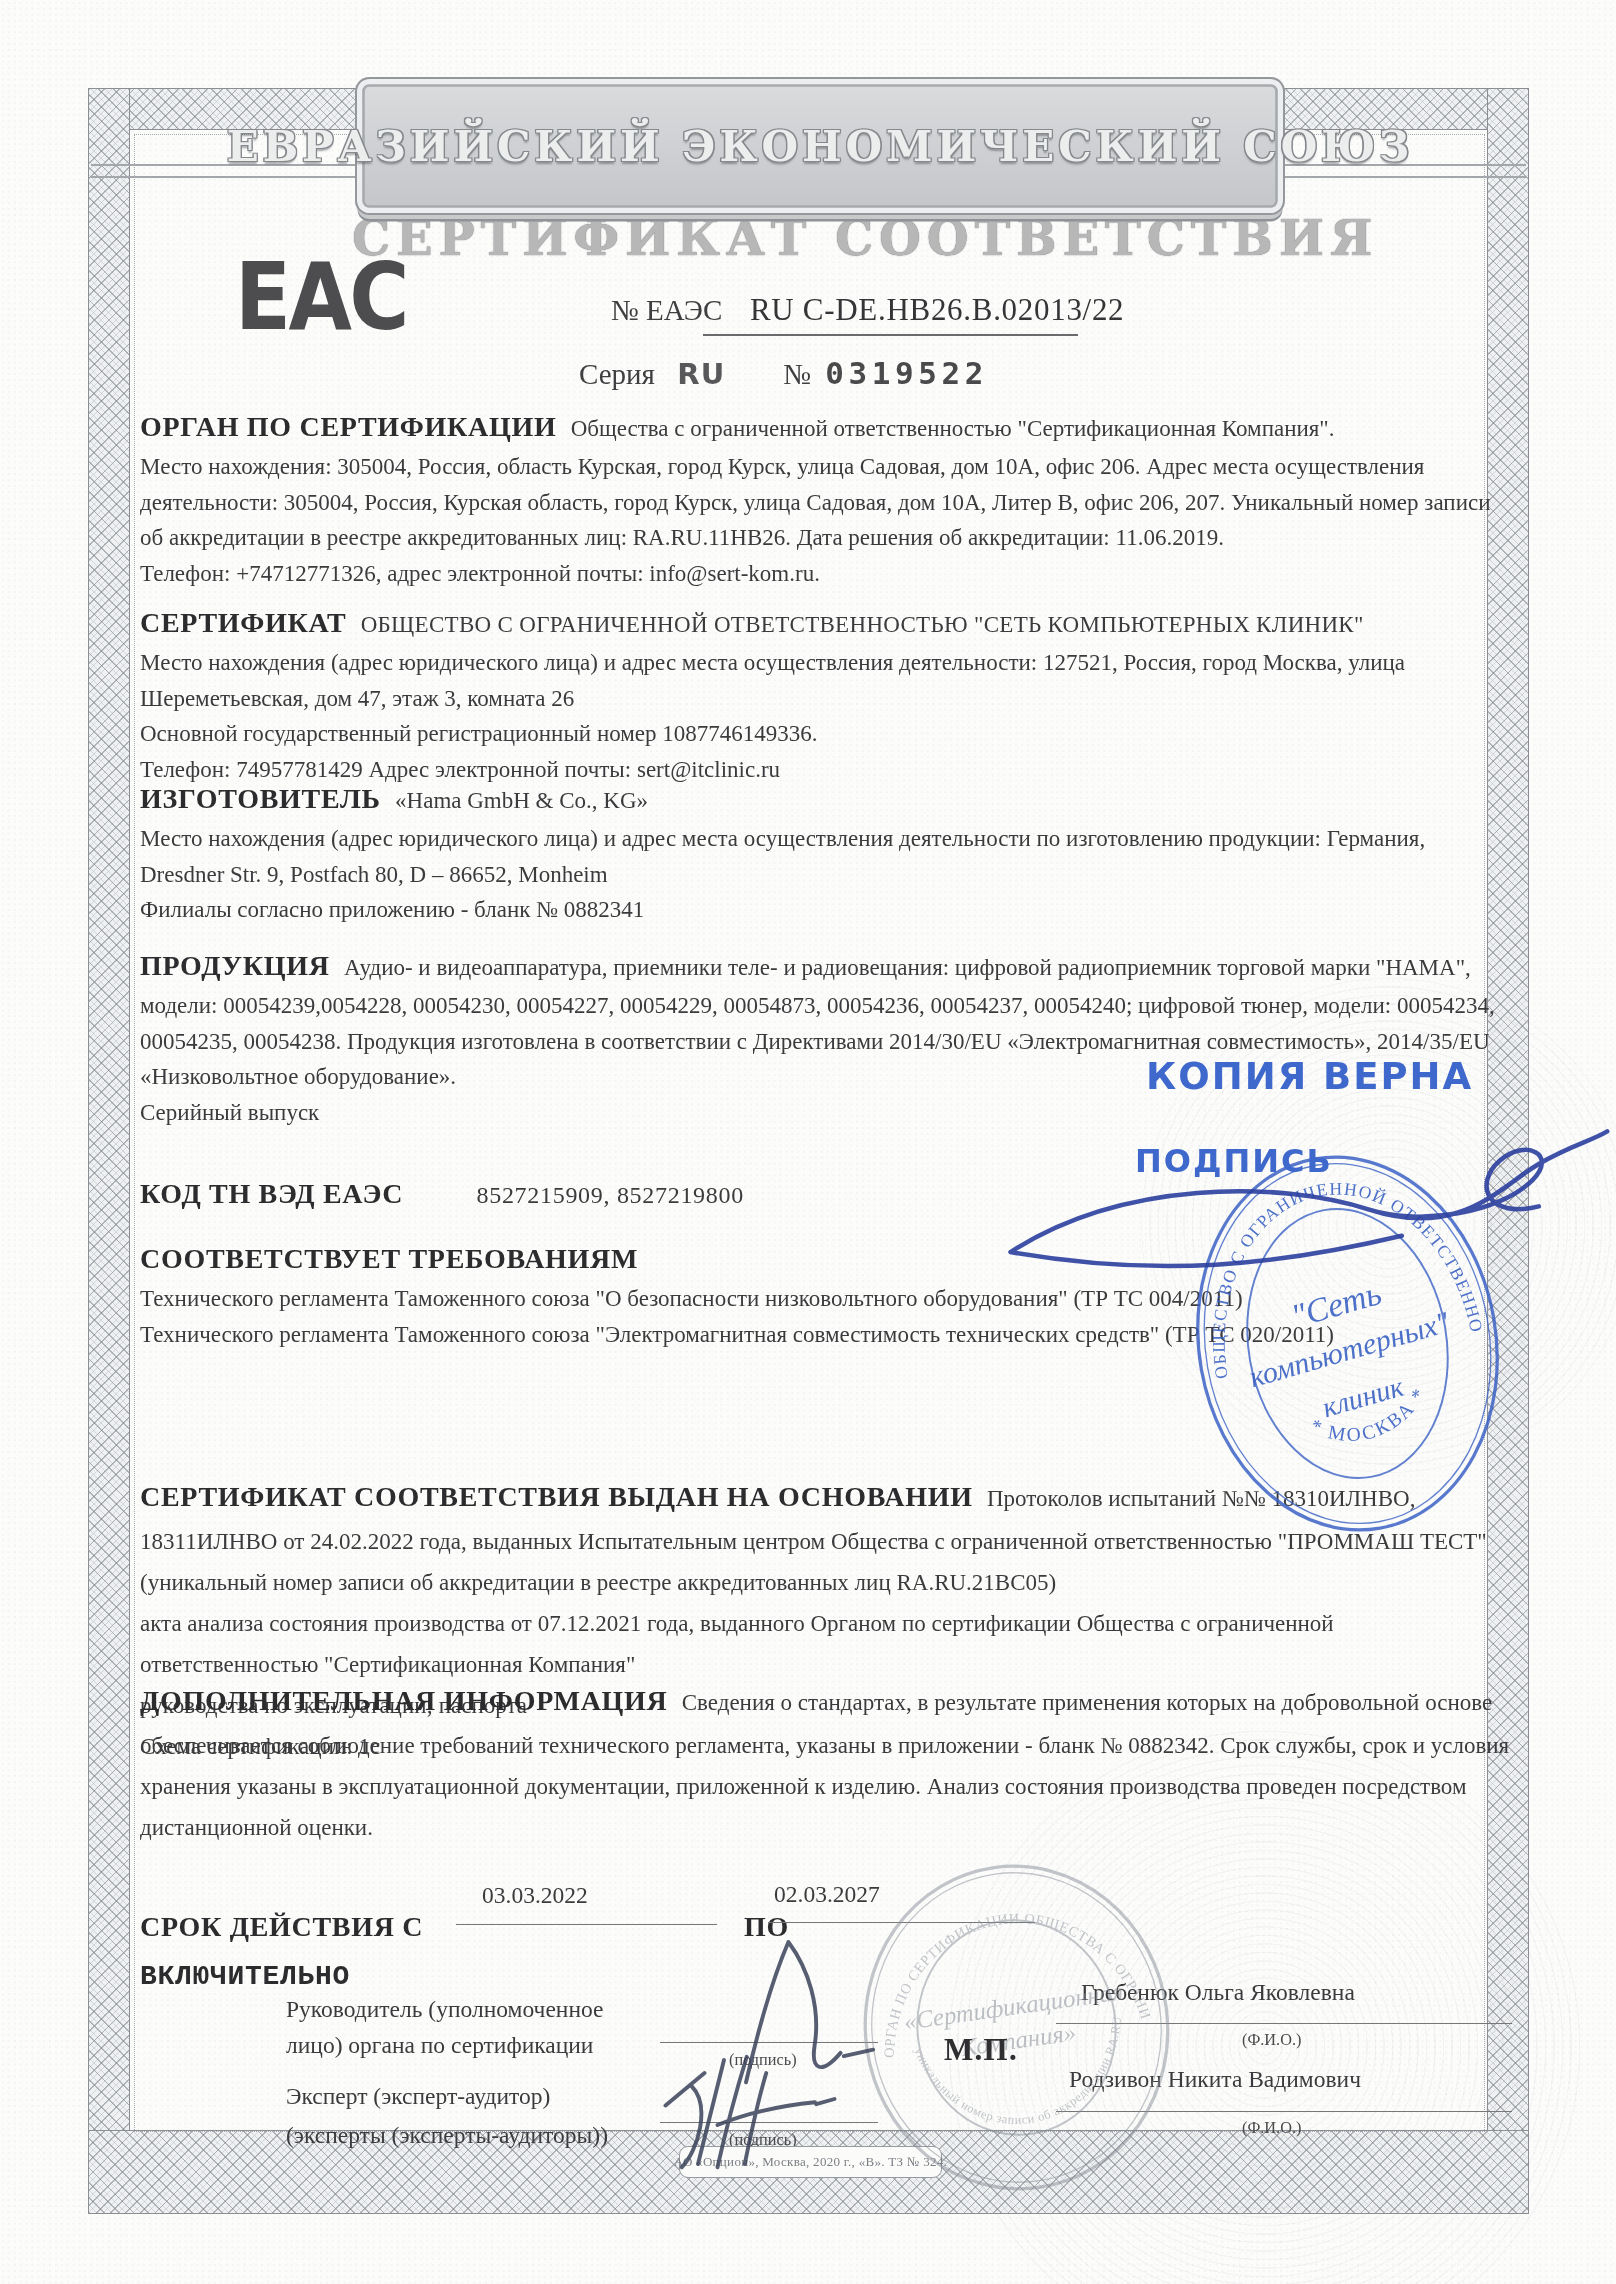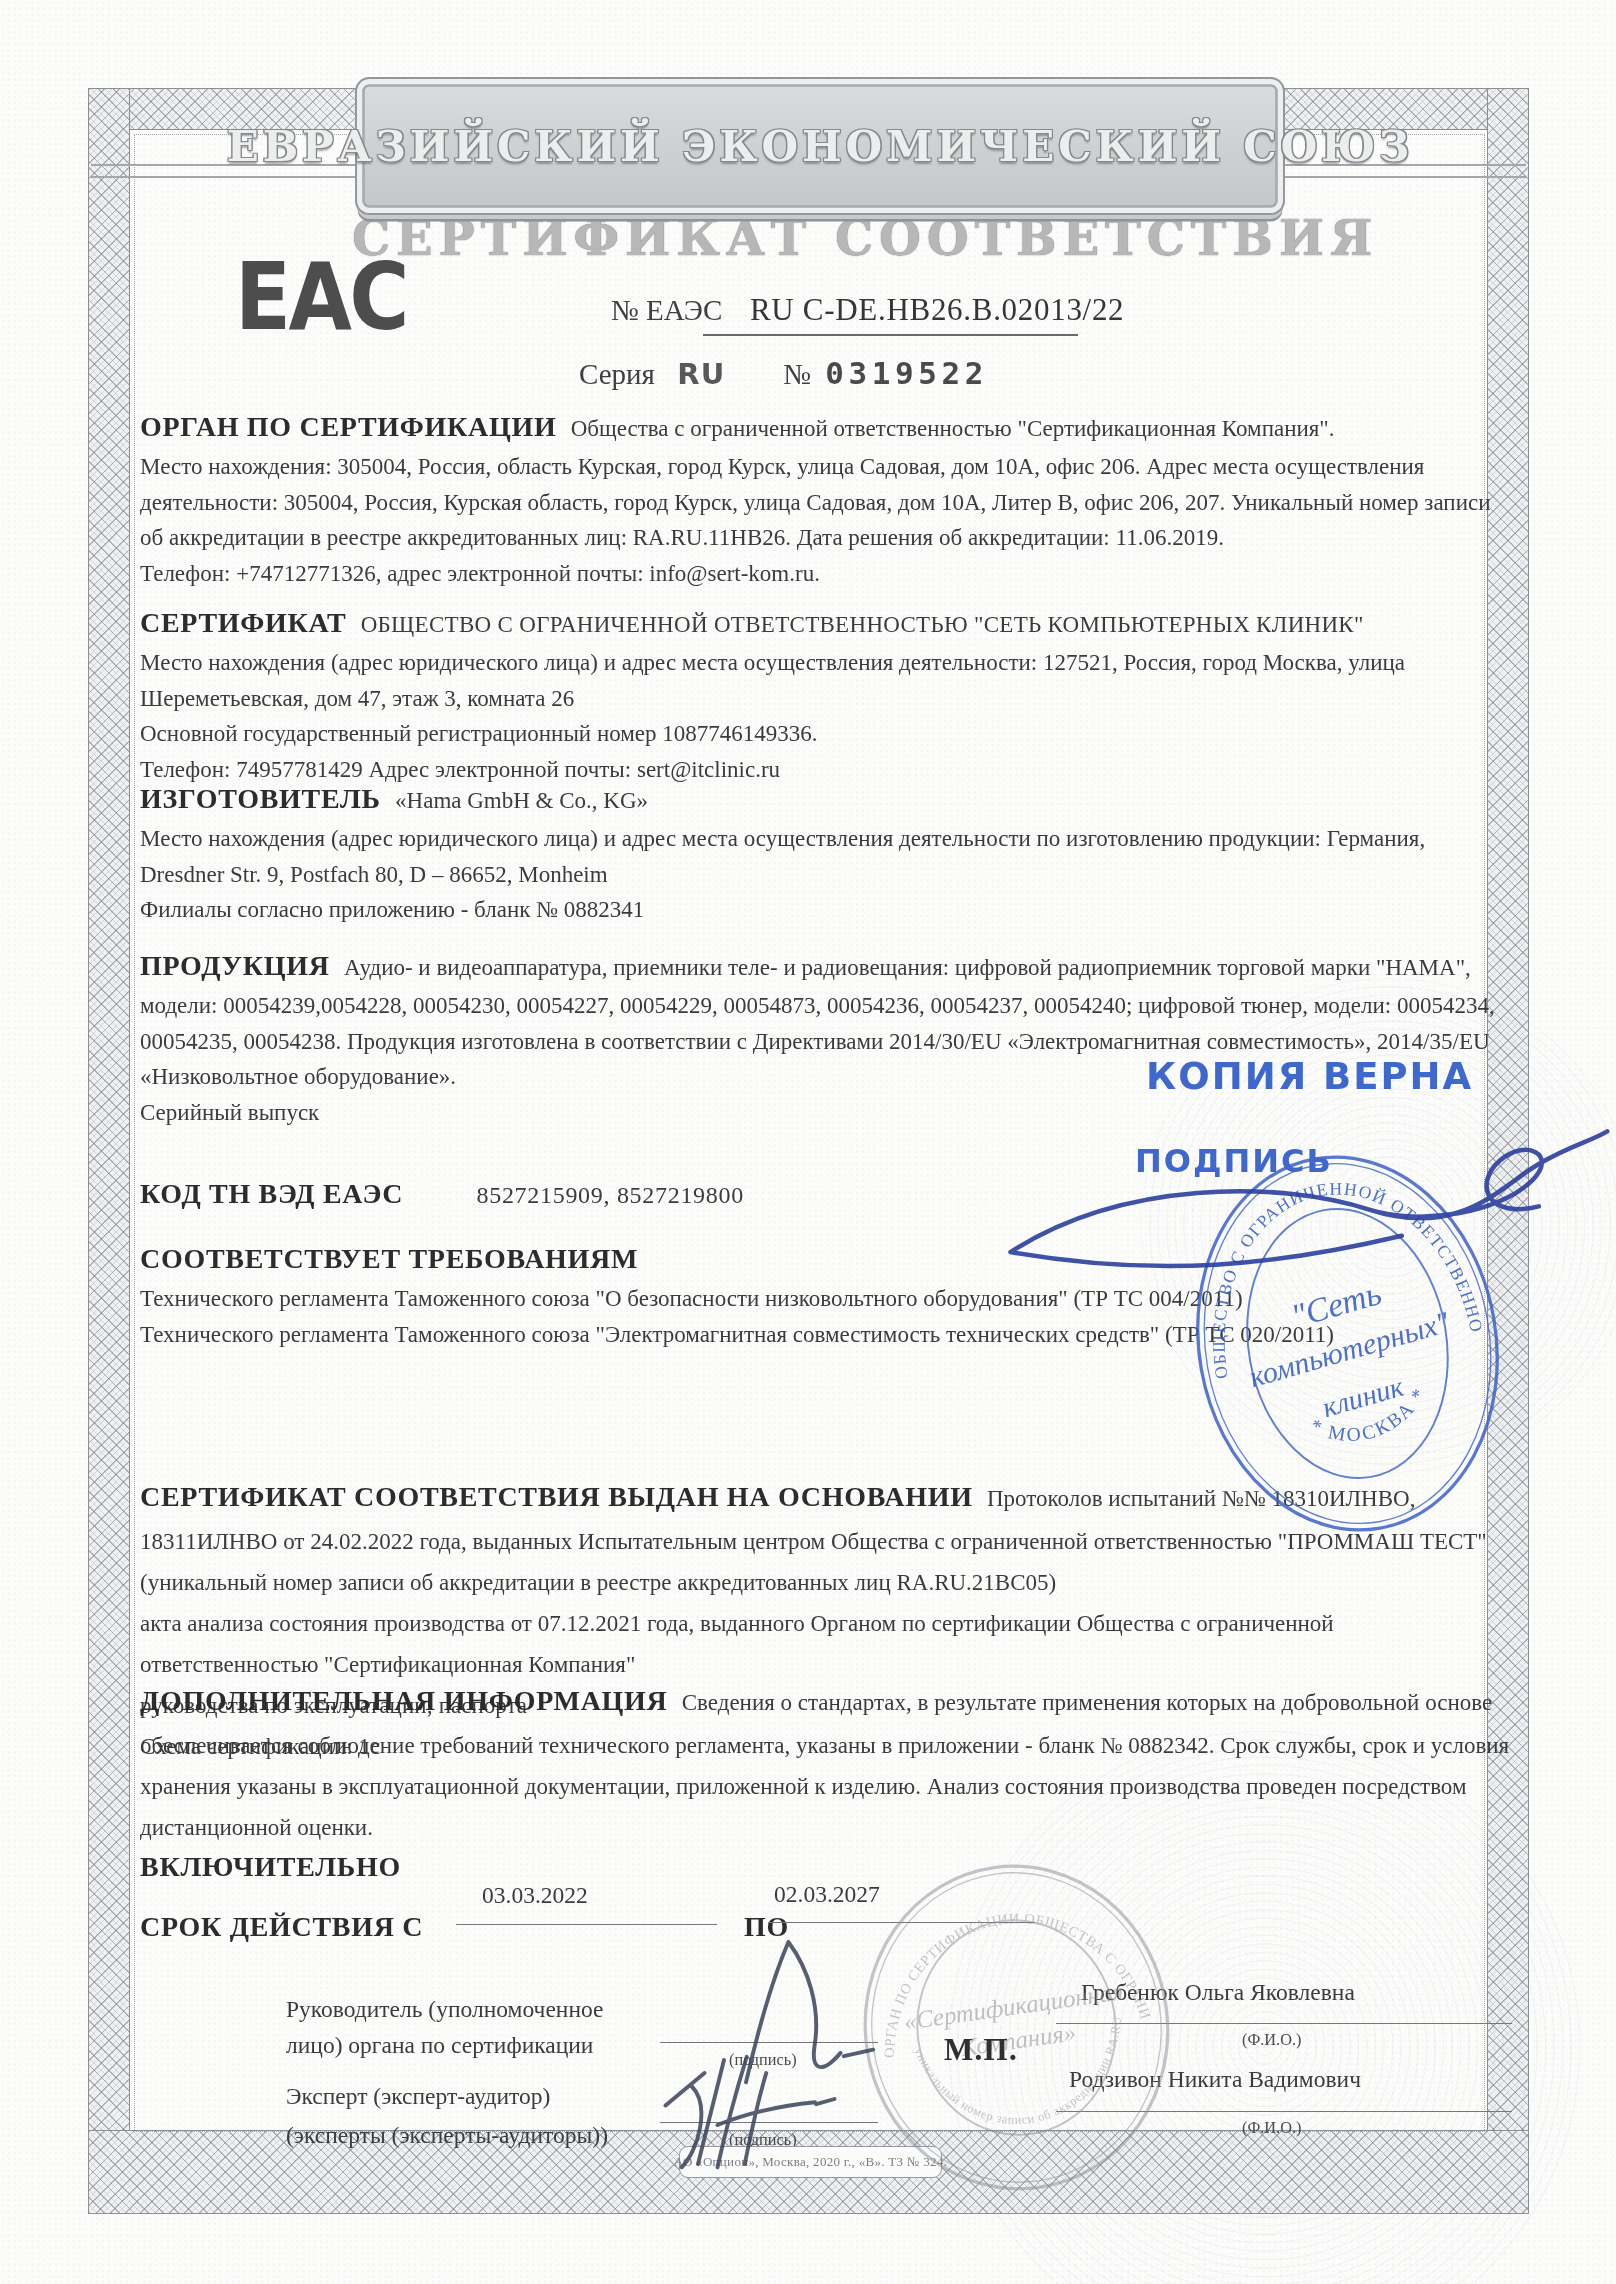--- a/index.html
+++ b/index.html
@@ -162,21 +162,21 @@
   </div>
 
   <div class="sec" style="top:1905px; width:1043px;">
     <span class="h">СРОК ДЕЙСТВИЯ С</span>
   </div>
   <div class="sig-label" style="left:482px; top:1882px;">03.03.2022</div>
   <div class="dateline" style="left:456px; top:1924px; width:261px;"></div>
   <div class="sec" style="left:744px; top:1905px; width:78px;"><span class="h">ПО</span></div>
   <div class="sig-label" style="left:774px; top:1881px;">02.03.2027</div>
   <div class="dateline" style="left:768px; top:1922px; width:267px;"></div>
-  <div class="sec" style="top:1845px;">
+  <div class="sec" style="top:1955px;font-family:Liberation Mono, monospace;">
     <span class="h">ВКЛЮЧИТЕЛЬНО</span>
   </div>
 
   <div class="sig-label" style="left:286px; top:1996px;">Руководитель (уполномоченное</div>
   <div class="sig-label" style="left:286px; top:2032px;">лицо) органа по сертификации</div>
   <div class="dateline" style="left:660px; top:2042px; width:218px;"></div>
   <div class="small-note" style="left:729px; top:2050px;">(подпись)</div>
   <div class="mp">М.П.</div>
   <div class="sig-label" style="left:1081px; top:1979px;">Гребенюк Ольга Яковлевна</div>
   <div class="dateline" style="left:1056px; top:2023px; width:456px;"></div>

